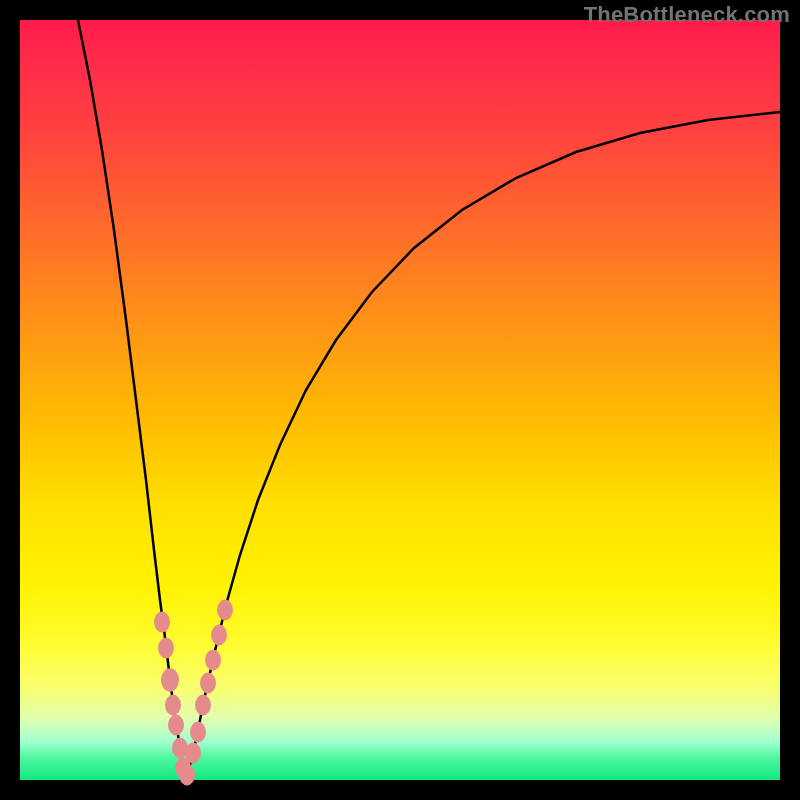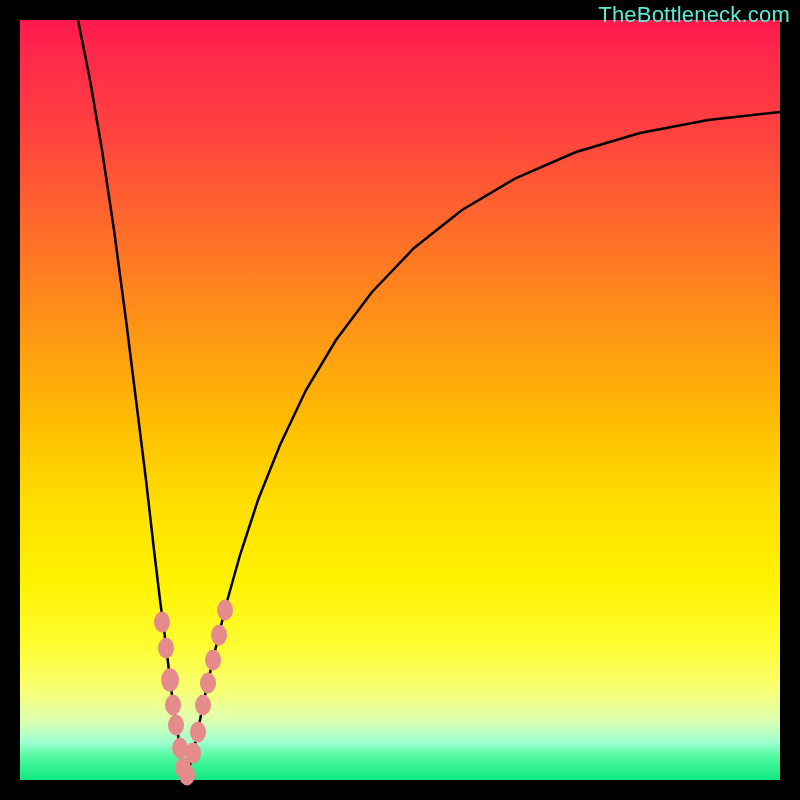--- a/index.html
+++ b/index.html
@@ -37,22 +37,22 @@
       #a0ffd0 95%,
       #50f8a0 97%,
       #10e880 100%);
   }
   .watermark {
     position: absolute;
     top: 2px;
     right: 10px;
     font-family: Arial, Helvetica, sans-serif;
     font-size: 22px;
-    font-weight: 400;
-    color: #5eead4;
+    font-weight: 700;
+    color: #737373;
     letter-spacing: 0.2px;
     text-align: right;
   }
   svg.curve {
     position: absolute;
     left: 20px;
     top: 20px;
     width: 760px;
     height: 760px;
     overflow: visible;

